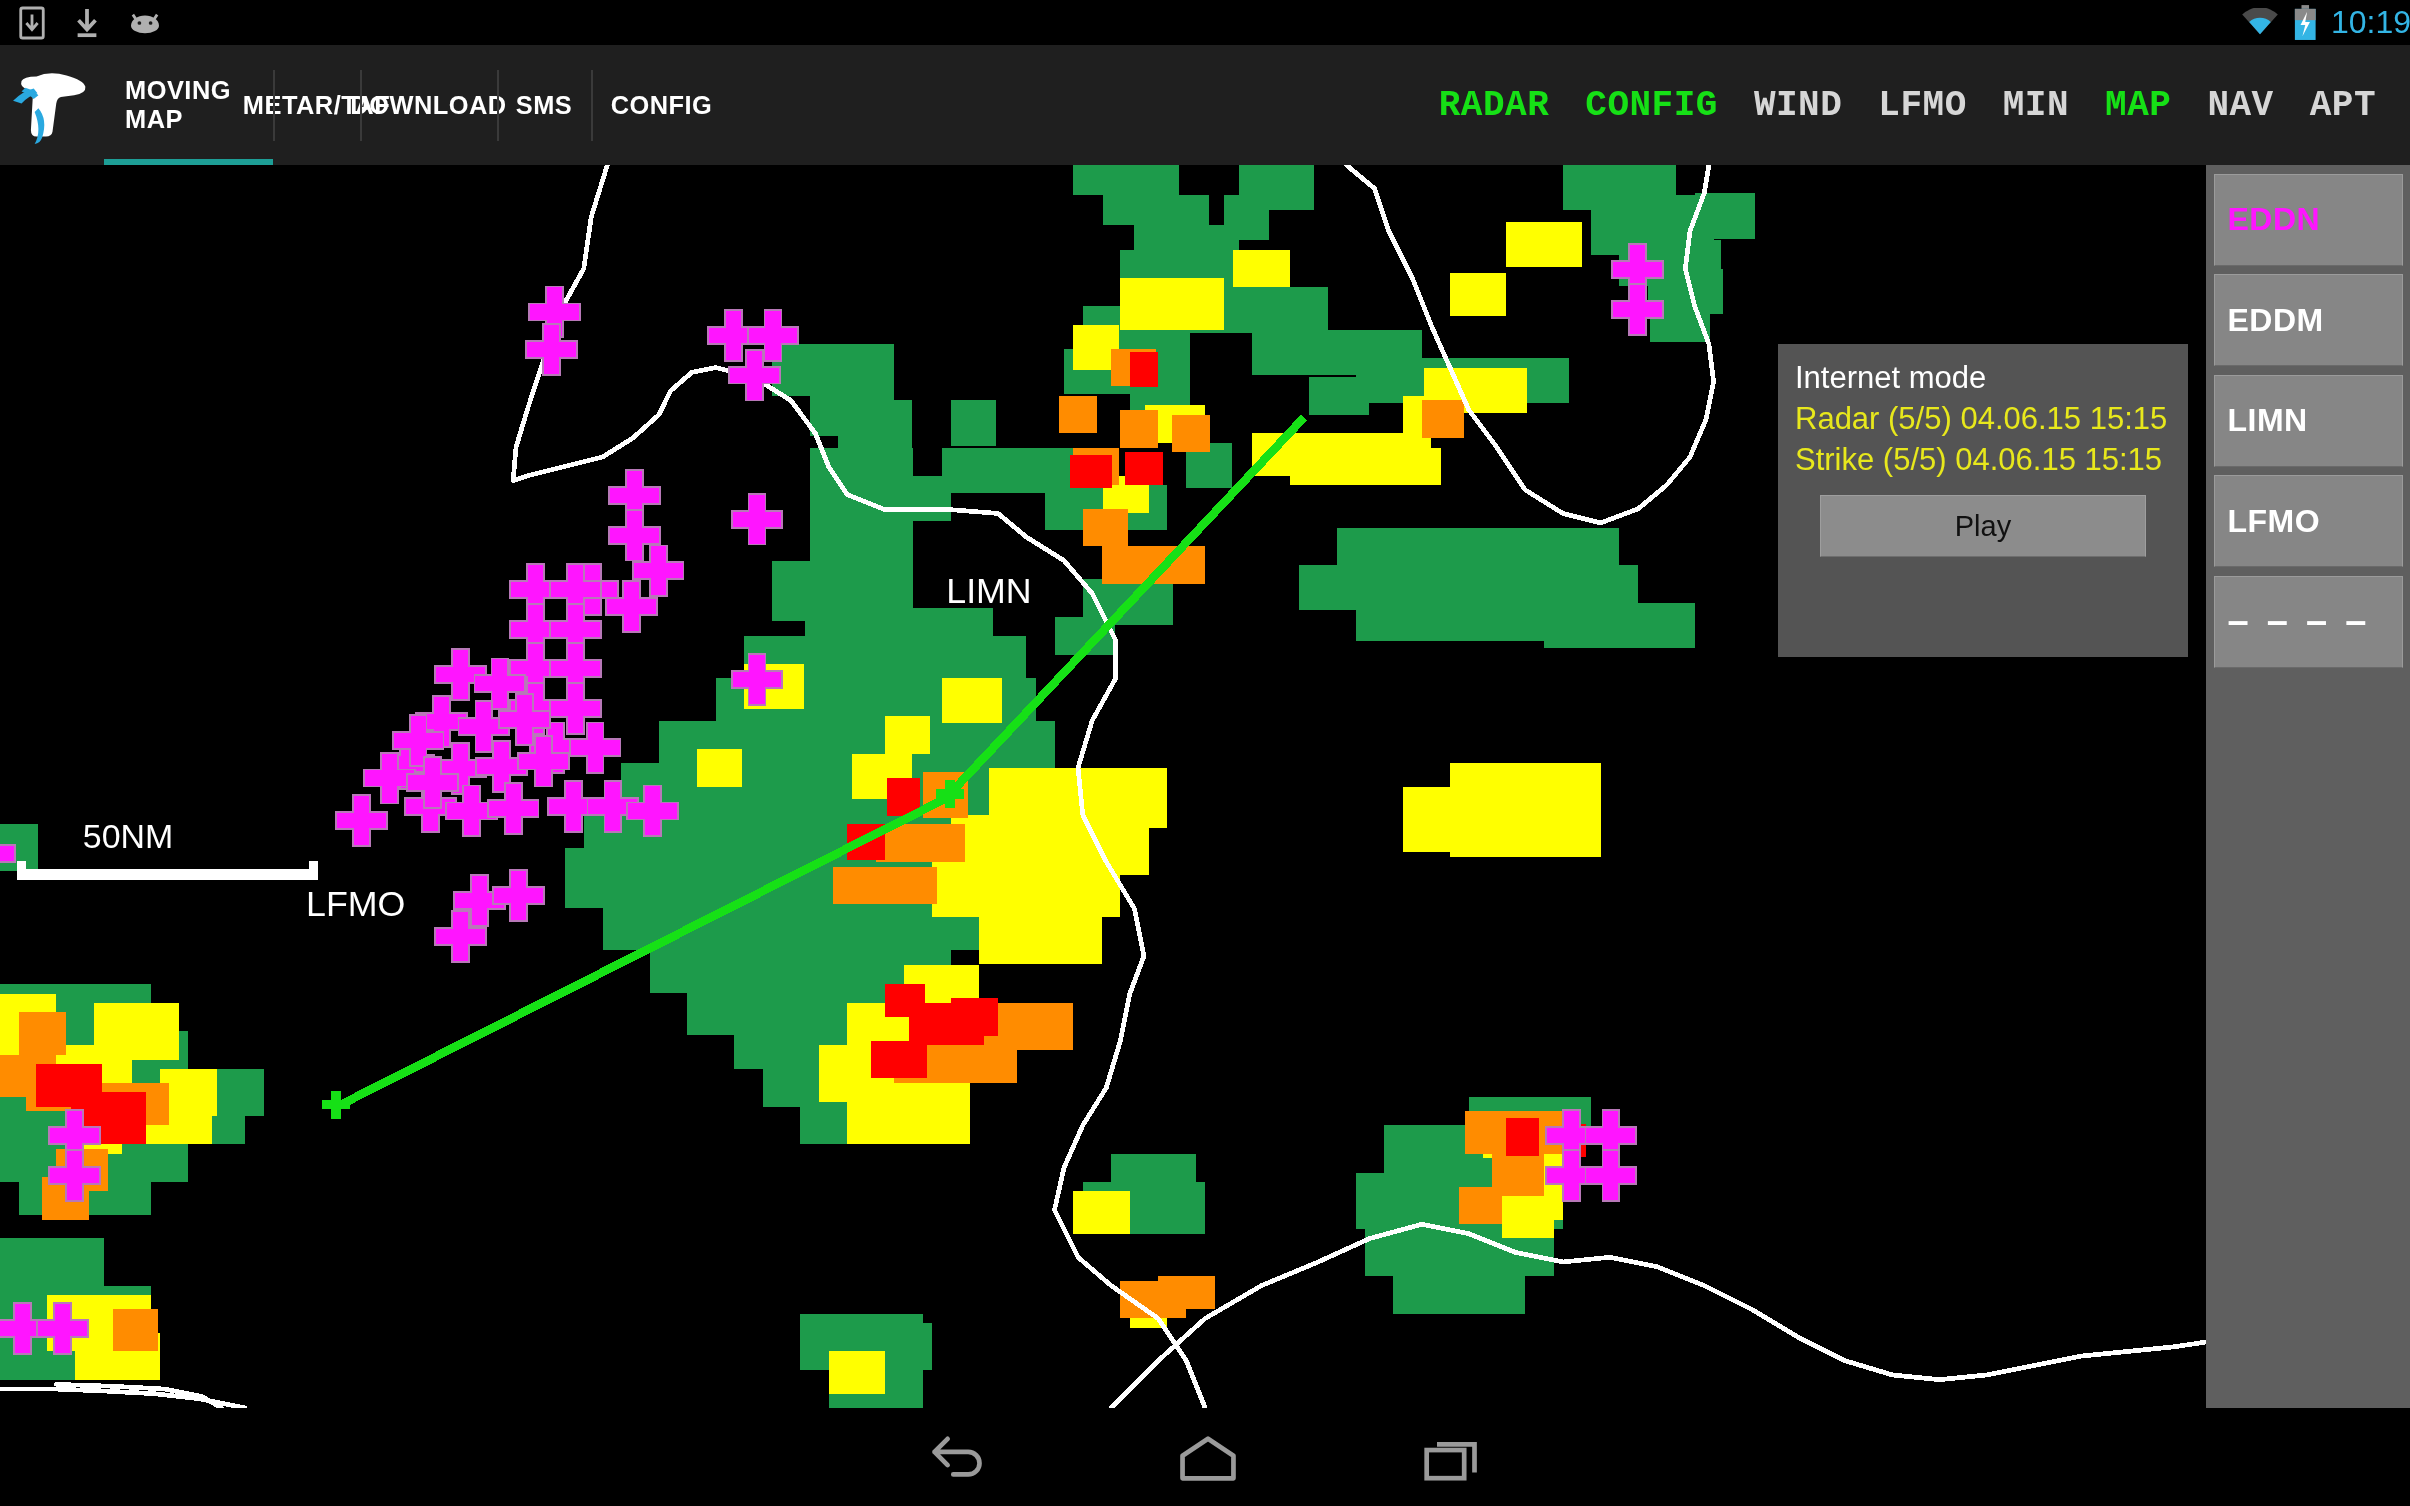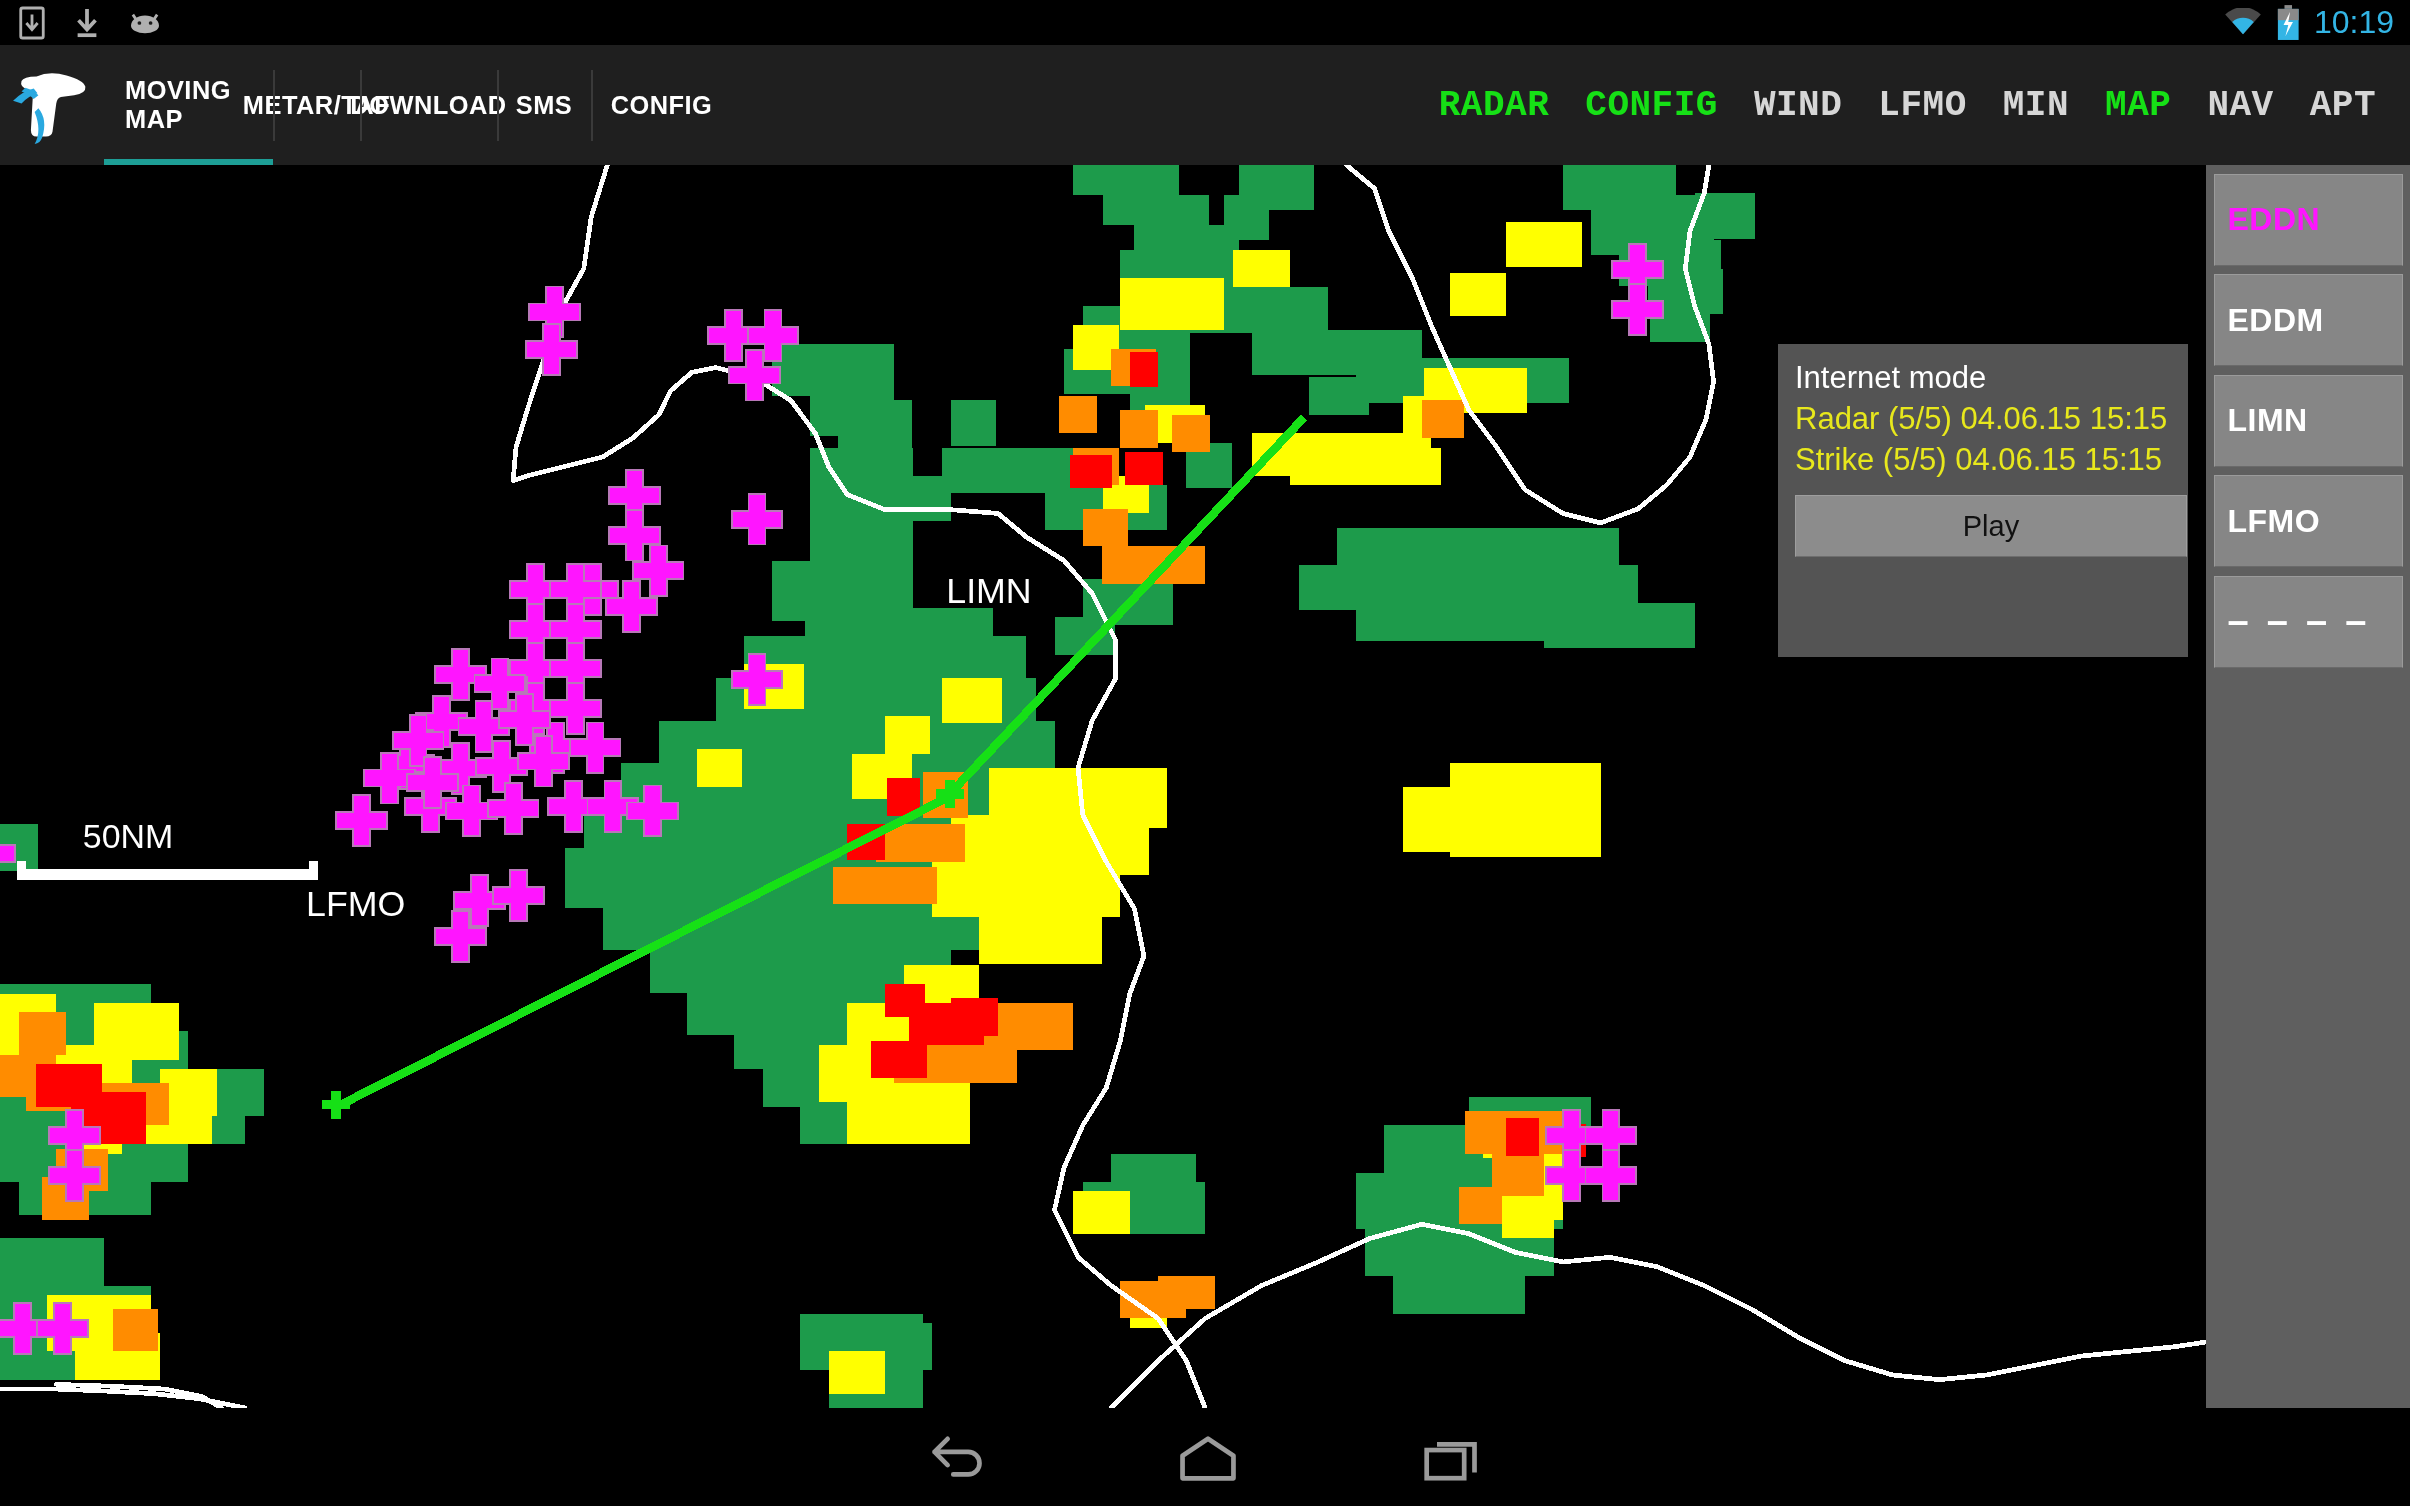--- a/index.html
+++ b/index.html
@@ -10,21 +10,21 @@
     overflow: hidden;
   }
   #screen { position: relative; width: 2411px; height: 1507px; background: #000; }
 
   
   #statusbar {
     position: absolute; left: 0; top: 0; width: 2411px; height: 45px;
     background: #000; display: flex; align-items: center;
   }
   .sb-left { display: flex; align-items: center; gap: 24.5px; padding-left: 17px; }
-  .sb-right { margin-left: auto; display: flex; align-items: center; gap: 13px; padding-right: 17px; }
+  .sb-right { margin-left: auto; display: flex; align-items: center; gap: 13px; }
   .sb-clock { color: #33b5e5; font-size: 32px; letter-spacing: 0px; font-family: "Liberation Sans", sans-serif; }
 
   
   #actionbar {
     position: absolute; left: 0; top: 45px; width: 2411px; height: 120px;
     background: #1f1f1f;
   }
   #tabs-left { position: absolute; left: 0; top: 0; height: 120px; display: flex; align-items: stretch; }
   .logo-wrap { width: 104px; display: flex; align-items: center; justify-content: center; }
   .tab {
@@ -58,21 +58,21 @@
 
   
   #wx-panel {
     position: absolute; left: 1778px; top: 179px; width: 410px; height: 313px;
     background: rgba(90,90,90,0.93);
     padding: 13px 17px 0 17px;
   }
   #wx-panel .title { color: #ffffff; font-size: 31px; line-height: 41px; }
   #wx-panel .wxline { color: #e8e81c; font-size: 31px; line-height: 41px; white-space: nowrap; }
   .panel-btn {
-    margin: 0 auto; width: 392px; height: 62px;
+    margin: 0 auto; width: 326px; height: 62px;
     background: #8c8c8c; border: 0.9px solid #9e9e9e; border-bottom-color: #6e6e6e;
     color: #111; font-size: 29px; display: flex; align-items: center; justify-content: center;
   }
   #play-btn { margin-top: 15px; }
   #update-btn { margin-top: 19px; }
 
   
   #sidebar {
     position: absolute; left: 2206px; top: 165px; width: 204px; height: 1243px;
     background: #5f5f5f;

